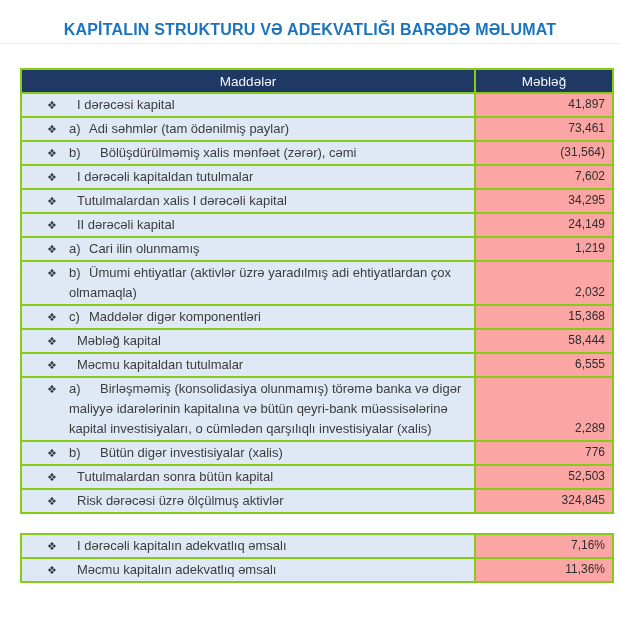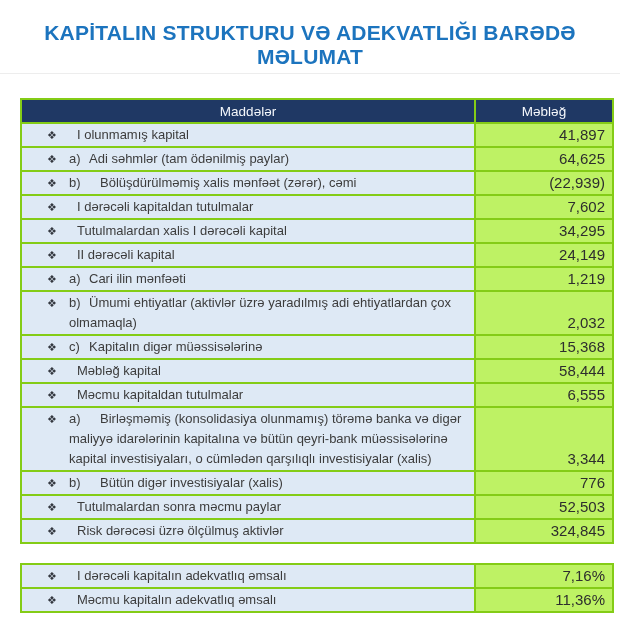--- a/index.html
+++ b/index.html
@@ -2,21 +2,21 @@
 <html><head>
 <meta charset="utf-8">
 <style>
   html,body{margin:0;padding:0;}
   body{
     width:620px;height:639px;overflow:hidden;background:#ffffff;
     font-family:"Liberation Sans", sans-serif;color:#3c3c3c;
   }
   .page-title{
     margin:21px 8px 0 8px;text-align:center;
-    font-size:21px;font-weight:bold;letter-spacing:.2px;color:#1c74be;
+    font-size:16px;font-weight:bold;letter-spacing:.2px;color:#1c74be;
   }
   .title-rule{margin-top:4px;border-top:1px solid #ededed;height:0;}
   .meta-row{
     margin:44px 16px 0 30px;display:flex;justify-content:space-between;align-items:baseline;
     font-size:12.5px;color:#1e9cd7;
   }
   .report-date{font-weight:bold;}
   .unit-label{font-weight:normal;}
   table.fin{
     border-collapse:collapse;table-layout:fixed;
@@ -29,22 +29,22 @@
   table.fin{border-width:2px;}
   th{
     background:#1f3864;color:#f4f7fb;font-weight:normal;font-size:13.5px;
     height:22px;padding:0;text-align:center;border-bottom:1.5px solid #fdfdfd !important;
   }
   td.c-label{
     background:#dee9f5;vertical-align:middle;
     padding:1px 4px 1px 25px;line-height:20px;height:19px;
   }
   td.c-value{
-    background:#bef264;vertical-align:bottom;text-align:right;
-    padding:1px 7px 2px 0;font-size:15px;color:#2e2e2e;line-height:19px;
+    background:#fca5a5;vertical-align:bottom;text-align:right;
+    padding:1px 7px 2px 0;font-size:12px;color:#2e2e2e;line-height:19px;
   }
   .lab{display:flex;align-items:flex-start;}
   .bullet{
     flex:0 0 22px;width:22px;font-size:11px;line-height:20px;color:#33373f;
   }
   .txt{flex:1;min-width:0;}
   .prefix{display:inline-block;min-width:20px;}
   .prefix.wide{min-width:31px;}
   .txt.np{padding-left:8px;}
 </style>
@@ -65,42 +65,42 @@
     <tbody>
         <tr>
       <th>Maddələr</th>
       <th>Məbləğ</th>
     </tr>
 
     <tr>
       <td class="c-label">
             <div class="lab">
               <span class="bullet">❖</span>
-              <div class="txt np"><span>I olunmamış kapital</span></div>
+              <div class="txt np"><span>I dərəcəsi kapital</span></div>
             </div>
           </td>
       <td class="c-value">41,897</td>
     </tr>
     <tr>
       <td class="c-label">
             <div class="lab">
               <span class="bullet">❖</span>
               <div class="txt"><span class="prefix">a)</span><span>Adi səhmlər (tam ödənilmiş paylar)</span></div>
             </div>
           </td>
-      <td class="c-value">64,625</td>
+      <td class="c-value">73,461</td>
     </tr>
     <tr>
       <td class="c-label">
             <div class="lab">
               <span class="bullet">❖</span>
               <div class="txt"><span class="prefix wide">b)</span><span>Bölüşdürülməmiş xalis mənfəət (zərər), cəmi</span></div>
             </div>
           </td>
-      <td class="c-value">(22,939)</td>
+      <td class="c-value">(31,564)</td>
     </tr>
     <tr>
       <td class="c-label">
             <div class="lab">
               <span class="bullet">❖</span>
               <div class="txt np"><span>I dərəcəli kapitaldan tutulmalar</span></div>
             </div>
           </td>
       <td class="c-value">7,602</td>
     </tr>
@@ -119,39 +119,39 @@
               <span class="bullet">❖</span>
               <div class="txt np"><span>II dərəcəli kapital</span></div>
             </div>
           </td>
       <td class="c-value">24,149</td>
     </tr>
     <tr>
       <td class="c-label">
             <div class="lab">
               <span class="bullet">❖</span>
-              <div class="txt"><span class="prefix">a)</span><span>Cari ilin mənfəəti</span></div>
+              <div class="txt"><span class="prefix">a)</span><span>Cari ilin olunmamış</span></div>
             </div>
           </td>
       <td class="c-value">1,219</td>
     </tr>
     <tr>
       <td class="c-label">
             <div class="lab">
               <span class="bullet">❖</span>
               <div class="txt"><span class="prefix">b)</span><span>Ümumi ehtiyatlar (aktivlər üzrə yaradılmış adi ehtiyatlardan çox olmamaqla)</span></div>
             </div>
           </td>
       <td class="c-value">2,032</td>
     </tr>
     <tr>
       <td class="c-label">
             <div class="lab">
               <span class="bullet">❖</span>
-              <div class="txt"><span class="prefix">c)</span><span>Kapitalın digər müəssisələrinə</span></div>
+              <div class="txt"><span class="prefix">c)</span><span>Maddələr digər komponentləri</span></div>
             </div>
           </td>
       <td class="c-value">15,368</td>
     </tr>
     <tr>
       <td class="c-label">
             <div class="lab">
               <span class="bullet">❖</span>
               <div class="txt np"><span>Məbləğ kapital</span></div>
             </div>
@@ -167,36 +167,36 @@
           </td>
       <td class="c-value">6,555</td>
     </tr>
     <tr>
       <td class="c-label">
             <div class="lab">
               <span class="bullet">❖</span>
               <div class="txt"><span class="prefix wide">a)</span><span>Birləşməmiş (konsolidasiya olunmamış) törəmə banka və digər maliyyə idarələrinin kapitalına və bütün qeyri-bank müəssisələrinə kapital investisiyaları, o cümlədən qarşılıqlı investisiyalar (xalis)</span></div>
             </div>
           </td>
-      <td class="c-value">3,344</td>
+      <td class="c-value">2,289</td>
     </tr>
     <tr>
       <td class="c-label">
             <div class="lab">
               <span class="bullet">❖</span>
               <div class="txt"><span class="prefix wide">b)</span><span>Bütün digər investisiyalar (xalis)</span></div>
             </div>
           </td>
       <td class="c-value">776</td>
     </tr>
     <tr>
       <td class="c-label">
             <div class="lab">
               <span class="bullet">❖</span>
-              <div class="txt np"><span>Tutulmalardan sonra məcmu paylar</span></div>
+              <div class="txt np"><span>Tutulmalardan sonra bütün kapital</span></div>
             </div>
           </td>
       <td class="c-value">52,503</td>
     </tr>
     <tr>
       <td class="c-label">
             <div class="lab">
               <span class="bullet">❖</span>
               <div class="txt np"><span>Risk dərəcəsi üzrə ölçülmuş aktivlər</span></div>
             </div>

